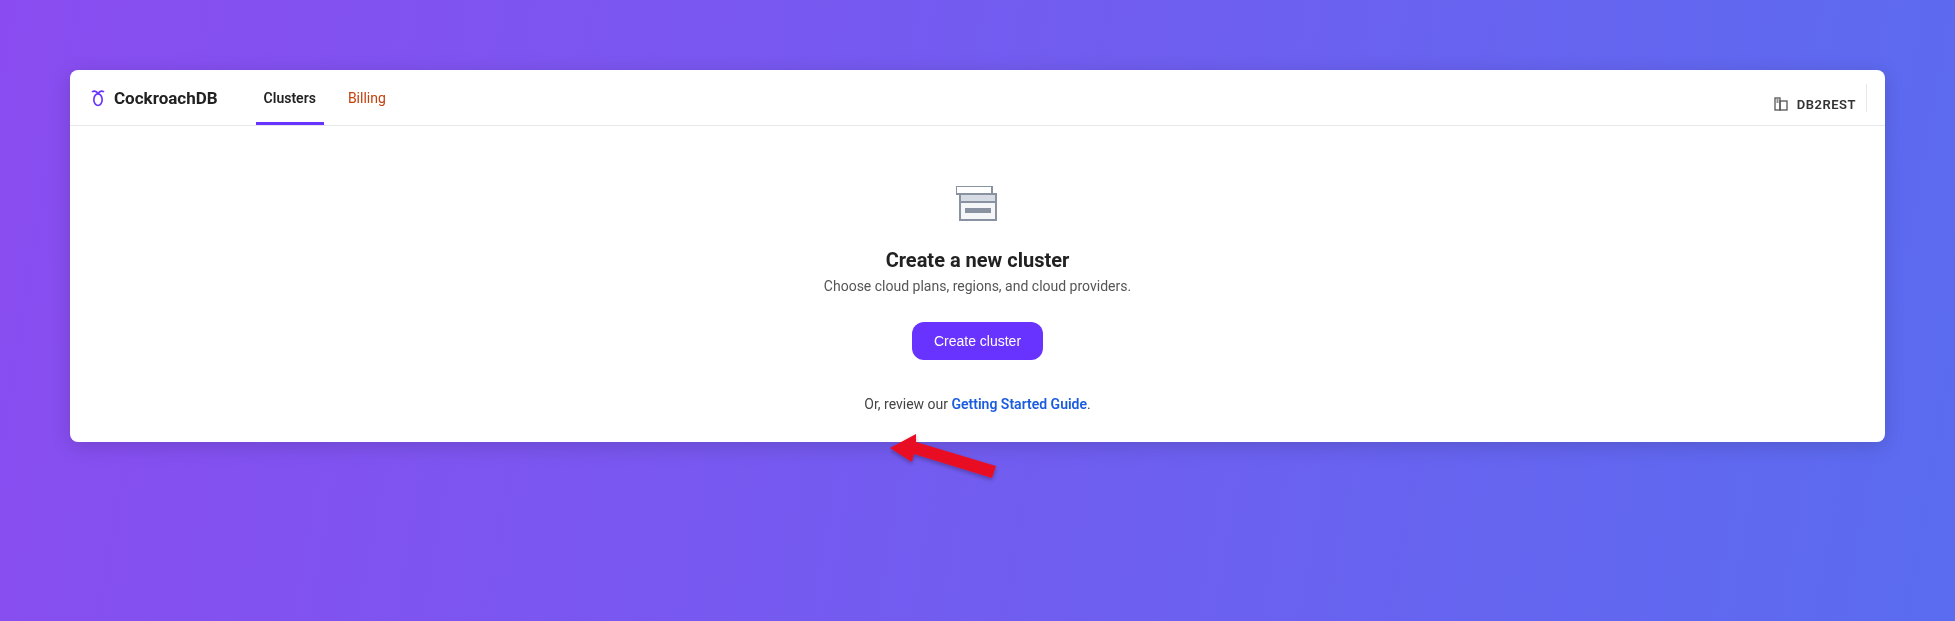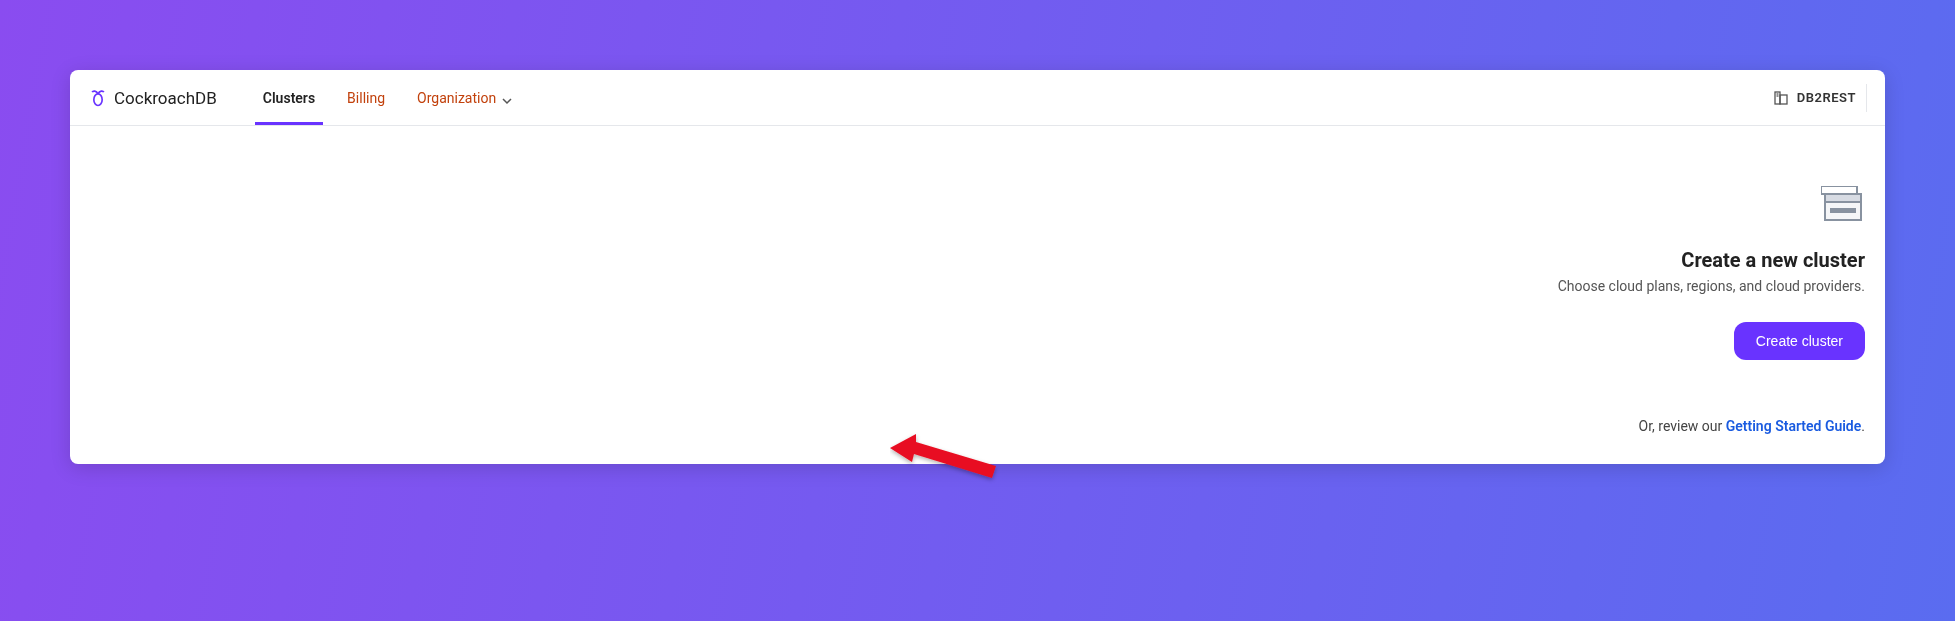--- a/index.html
+++ b/index.html
@@ -38,21 +38,21 @@
   }
   .logo-icon {
     width: 20px;
     height: 20px;
     display:flex;
     align-items:center;
     justify-content:center;
   }
   .logo-text {
     font-size: 17px;
-    font-weight: 400;
+    font-weight: 700;
     color: #222;
   }
   .nav {
     display: flex;
     height: 100%;
     align-items: stretch;
     text-align: right;
   }
   .nav-item {
     display: flex;
@@ -77,39 +77,39 @@
     height: 3px;
     background: #6933ff;
   }
   .chevron-down {
     width: 10px;
     height: 10px;
     display: inline-block;
   }
   .right-group {
     display: flex;
-    align-items: center;
+    align-items: flex-end;
     gap: 8px;
     font-size: 13px;
     font-weight: 600;
     color: #333;
     letter-spacing: 0.5px;
     cursor: pointer;
     padding-right: 10px;
     border-right: 1px solid #e5e7eb;
     height: 28px;
   }
   .org-icon {
     width: 16px;
     height: 16px;
   }
   .body-area {
     display: flex;
     flex-direction: column;
-    align-items: flex-end;
+    align-items: center;
     padding: 60px 20px 30px 20px;
     position: relative;
   }
   .server-icon {
     margin-bottom: 20px;
   }
   .headline {
     font-size: 20px;
     font-weight: 700;
     color: #222;
@@ -124,21 +124,21 @@
     background: #6933ff;
     color: #fff;
     border: none;
     border-radius: 12px;
     padding: 11px 22px;
     font-size: 14px;
     font-weight: 500;
     cursor: pointer;
   }
   .guide-line {
-    margin-top: 58px;
+    margin-top: 36px;
     font-size: 14px;
     color: #444;
   }
   .guide-link {
     color: #1a5be0;
     font-weight: 600;
     cursor: pointer;
   }
   .annotation-arrow {
     position: absolute;
@@ -166,28 +166,20 @@
         <span class="logo-text">CockroachDB</span>
       </div>
 
       <div class="nav">
         <div class="nav-item active">
           <span>Clusters</span>
         </div>
         <div class="nav-item">
           <span>Billing</span>
         </div>
-        <div class="nav-item">
-          <span>Organization</span>
-          <span class="chevron-down">
-            <svg viewBox="0 0 10 10" width="10" height="10">
-                <path d="M1 3 L5 7 L9 3" fill="none" stroke="#555" stroke-width="1.5"></path>
-              </svg>
-          </span>
-        </div>
       </div>
     </div>
 
     <div class="right-group">
       <span class="org-icon">
         <svg viewBox="0 0 16 16" width="16" height="16" fill="none" stroke="#555" stroke-width="1.3">
           <rect x="2" y="2" width="5" height="12"></rect>
           <rect x="7" y="5" width="7" height="9"></rect>
           <line x1="3.5" y1="4" x2="5.5" y2="4"></line>
           <line x1="3.5" y1="6" x2="5.5" y2="6"></line>

